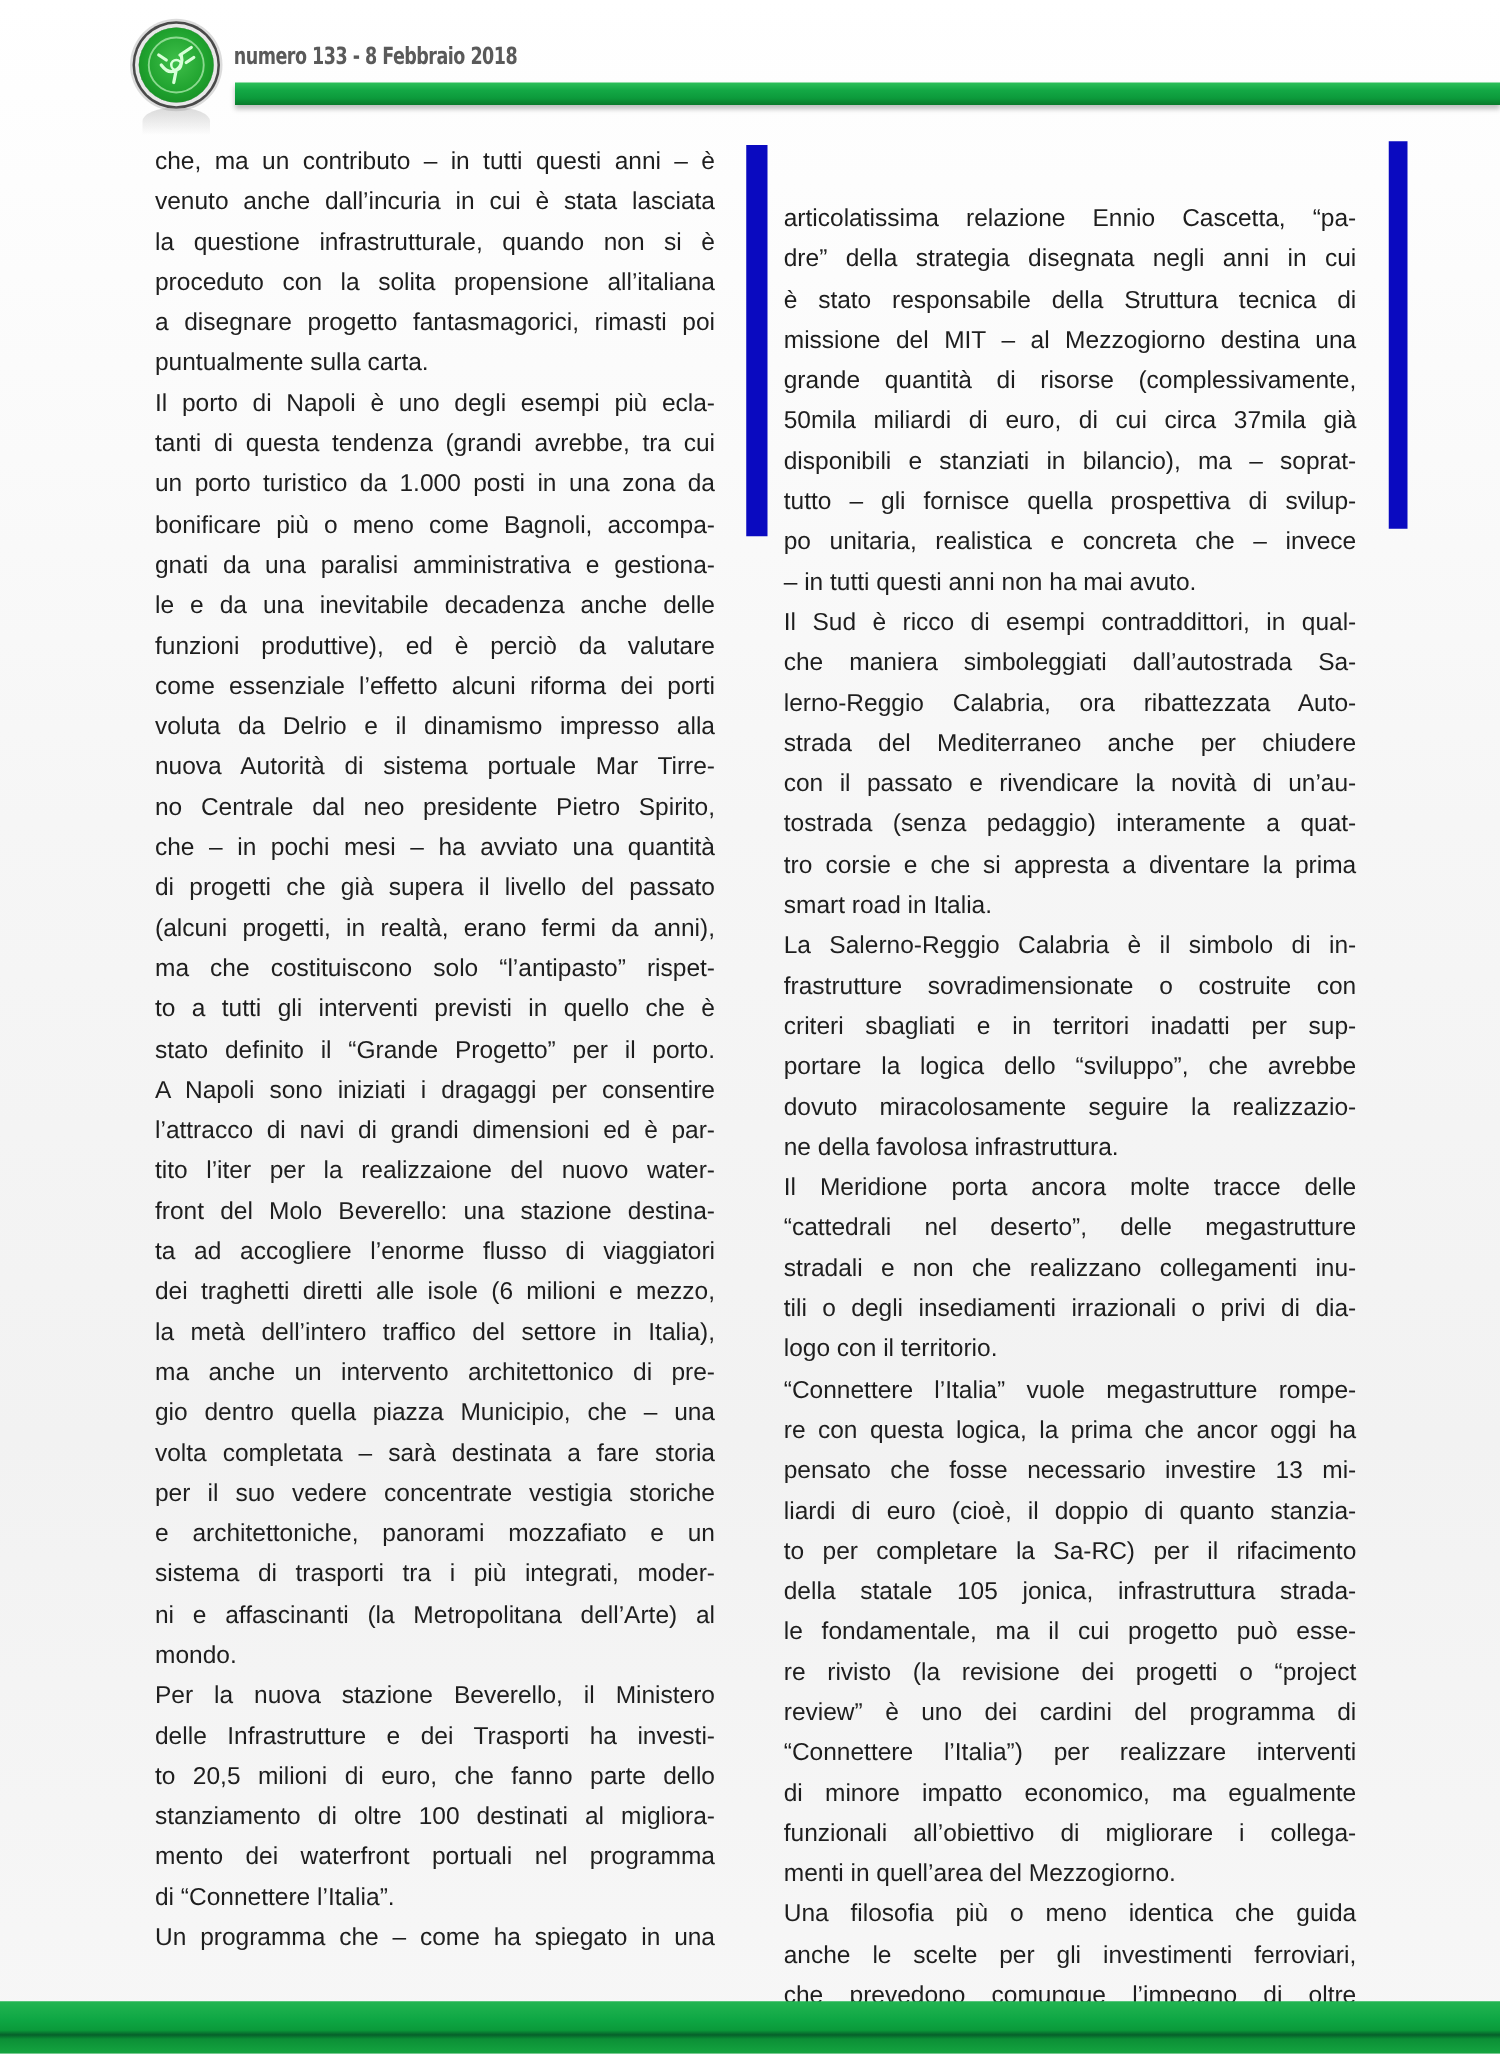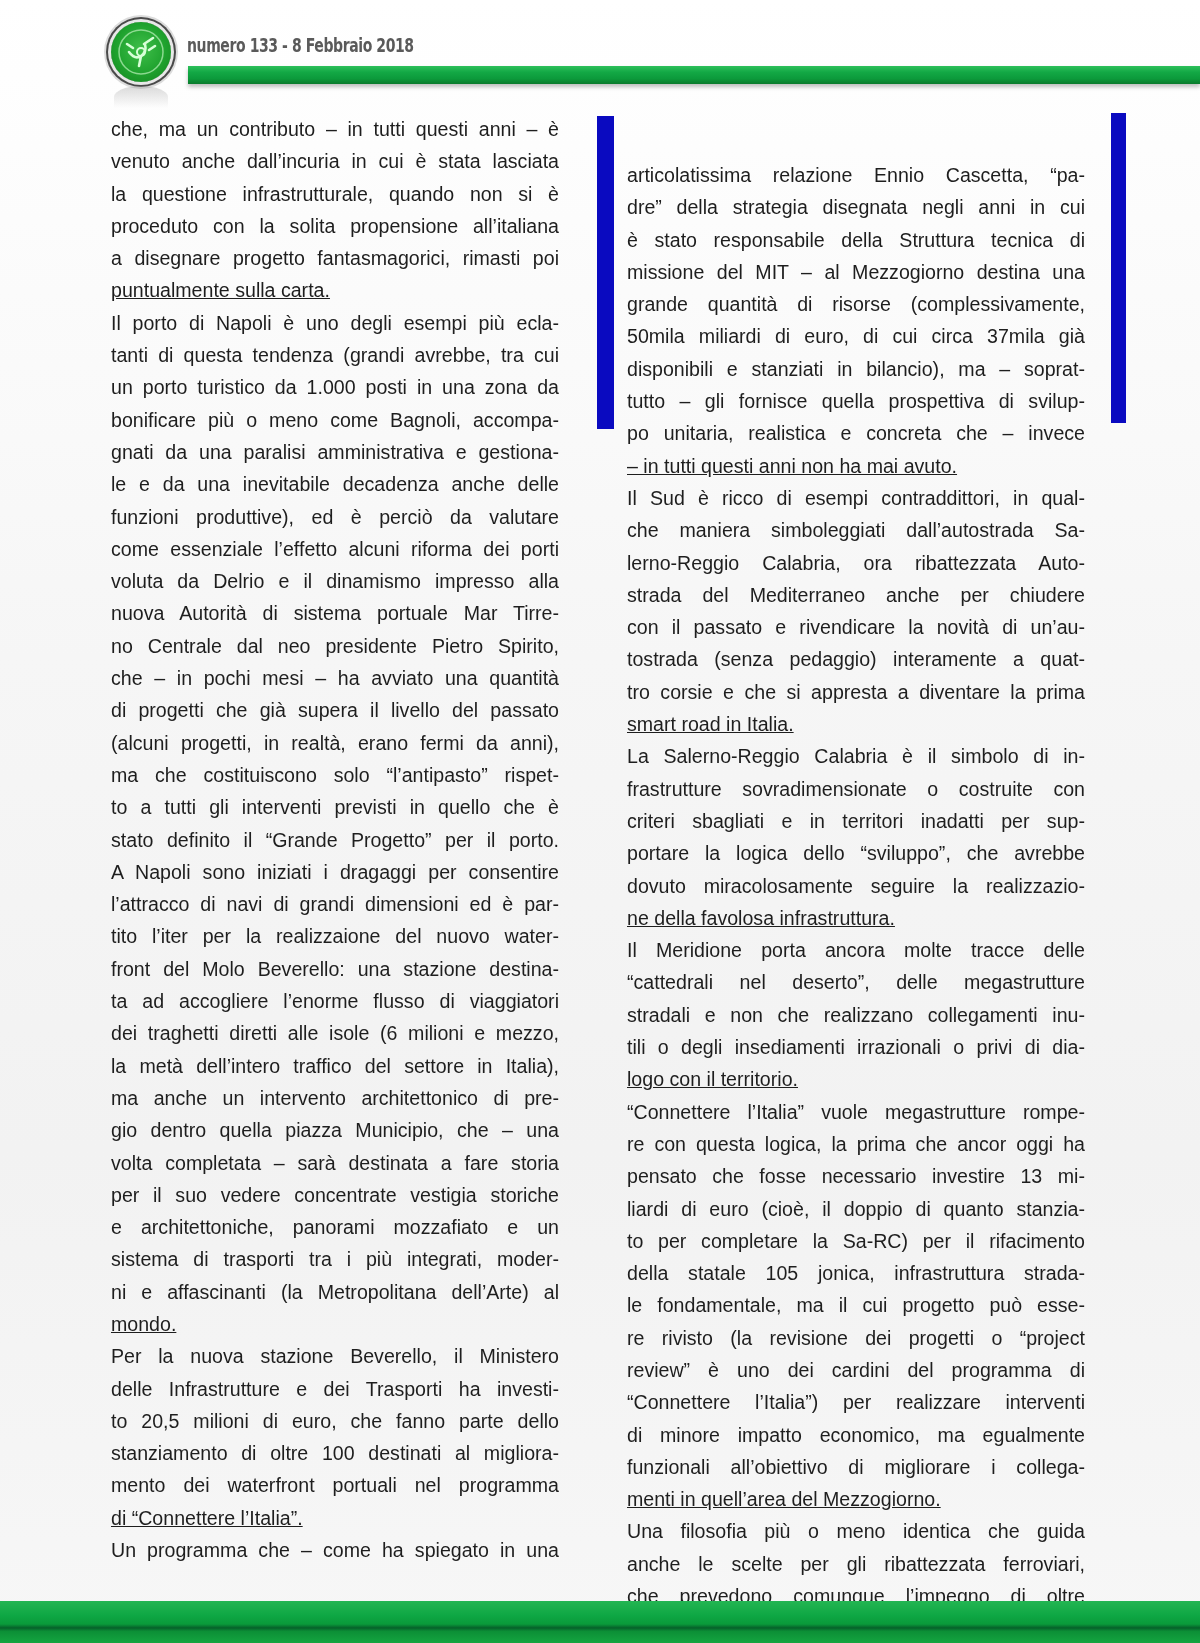--- a/index.html
+++ b/index.html
@@ -26,27 +26,27 @@
   .top-bar {
     position:absolute; left:188px; right:0; top:66px; height:18px;
     background: linear-gradient(180deg, #2dc05a 0%, #13a845 35%, #0c9a3b 70%, #0a7a2c 100%);
     box-shadow: 0 3px 4px rgba(0,0,0,0.25);
   }
   .bottom-bar {
     position:absolute; left:0; right:0; top:1601px; height:42px;
     background: linear-gradient(180deg, #23b552 0%, #0ea744 35%, #0a9a3a 55%, #06602a 64%, #0c8f36 72%, #14a540 100%);
   }
   .col { position:absolute; width:448px; font-size:19.6px; line-height:32.3px; }
-  .col-left { left:111px; top:113px; }
+  .col-left { left:124px; top:113px; }
   .col-right { left:627px; top:113px; width:458px;margin-top:46px; }
   .line {
     display:block; height:32.3px; white-space:nowrap; overflow:visible;
     text-align:justify; text-align-last:justify;
   }
-  .line.last { text-align-last:left;text-decoration:underline; }
+  .line.last { text-align-last:left; }
   .quote-bar-left { position:absolute; left:597px; top:116px; width:17px; height:313px; background:#0a0ac0; }
   .quote-bar-right { position:absolute; left:1111px; top:113px; width:15px; height:310px; background:#0a0ac0; }
 </style>
 </head>
 <body>
 
 <header>
   <div class="logo">
     <svg width="60" height="60" viewBox="0 0 60 60">
       <circle cx="30" cy="30" r="22" fill="none" stroke="#b9f0b9" stroke-width="1.5" opacity="0.7"></circle>
@@ -146,17 +146,17 @@
     <span class="line">to per completare la Sa-RC) per il rifacimento</span>
     <span class="line">della statale 105 jonica, infrastruttura strada-</span>
     <span class="line">le fondamentale, ma il cui progetto può esse-</span>
     <span class="line">re rivisto (la revisione dei progetti o “project</span>
     <span class="line">review” è uno dei cardini del programma di</span>
     <span class="line">“Connettere l’Italia”) per realizzare interventi</span>
     <span class="line">di minore impatto economico, ma egualmente</span>
     <span class="line">funzionali all’obiettivo di migliorare i collega-</span>
     <span class="line last">menti in quell’area del Mezzogiorno.</span>
     <span class="line">Una filosofia più o meno identica che guida</span>
-    <span class="line">anche le scelte per gli ribattezzata ferroviari,</span>
+    <span class="line">anche le scelte per gli investimenti ferroviari,</span>
     <span class="line">che prevedono comunque l’impegno di oltre</span>
   </article>
 
 <footer class="bottom-bar"></footer>
 
 </body></html>

